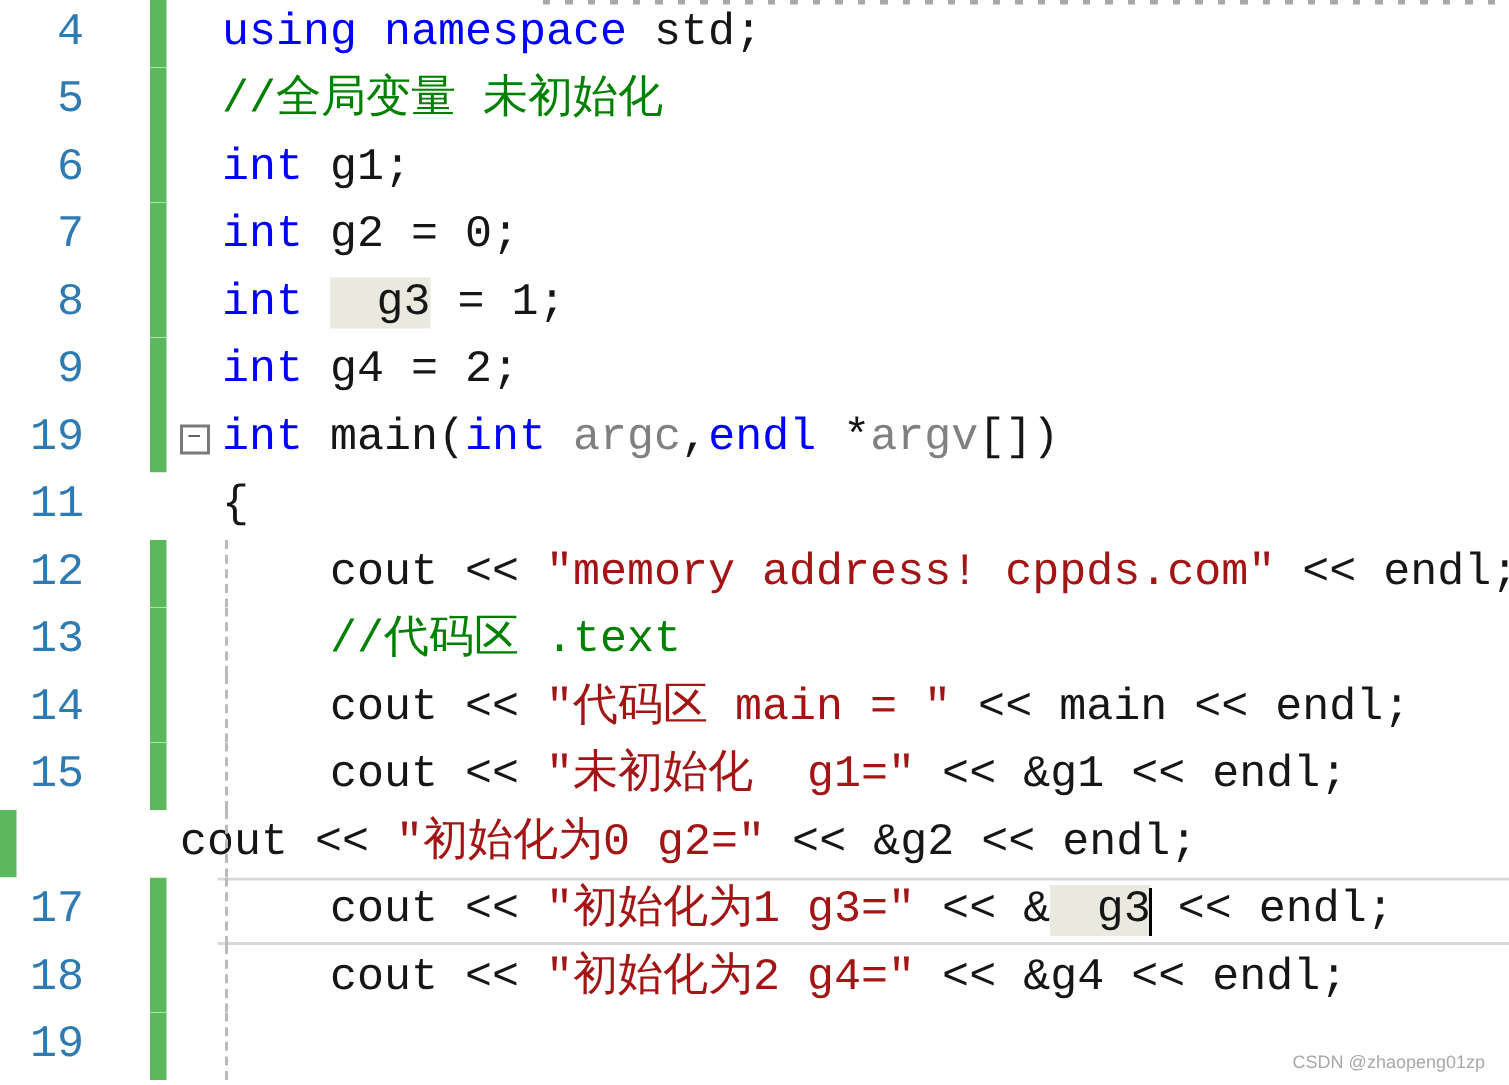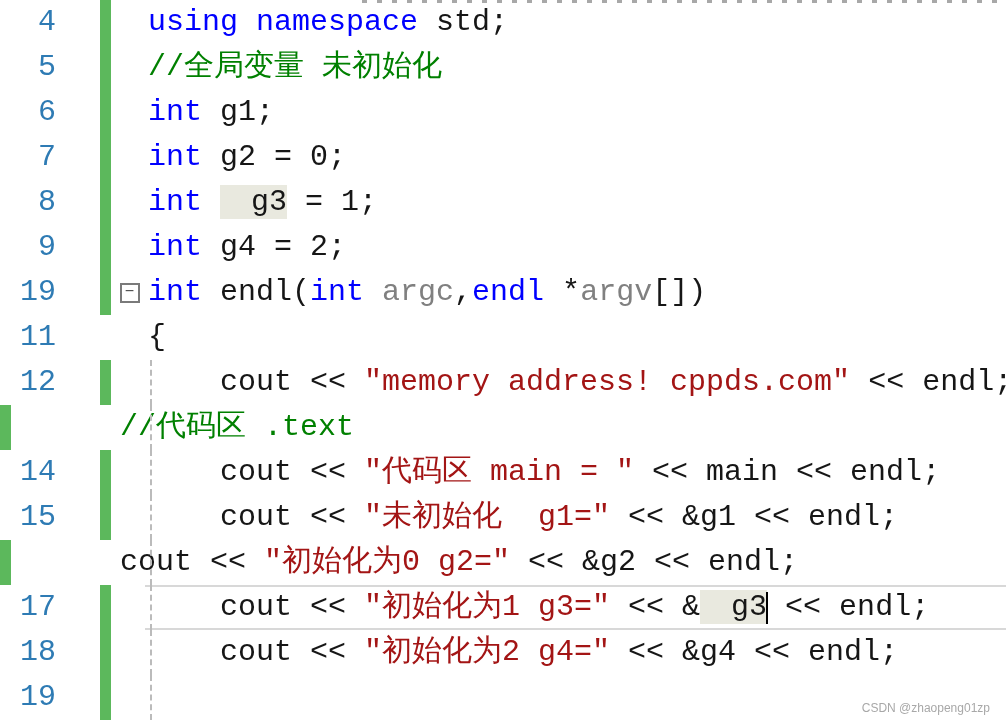--- a/index.html
+++ b/index.html
@@ -96,35 +96,36 @@
         <div class="bar on"></div>
         <div class="foldcol"></div>
         <div class="code"><span class="tk-k">int</span><span class="tk-p"> g4 = 2;</span></div>
       </div>
       <div class="row">
         <div class="num">19</div>
         <div class="bar on"></div>
         <div class="foldcol">
           <span class="foldbox">−</span>
         </div>
-        <div class="code"><span class="tk-k">int</span><span class="tk-p"> endl(</span><span class="tk-k">int</span><span class="tk-m"> argc</span><span class="tk-p">,</span><span class="tk-k">endl</span><span class="tk-p"> *</span><span class="tk-m">argv</span><span class="tk-p">[])</span></div>
+        <div class="code"><span class="tk-k">int</span><span class="tk-p"> main(</span><span class="tk-k">int</span><span class="tk-m"> argc</span><span class="tk-p">,</span><span class="tk-k">endl</span><span class="tk-p"> *</span><span class="tk-m">argv</span><span class="tk-p">[])</span></div>
       </div>
       <div class="row">
         <div class="num">11</div>
         <div class="bar"></div>
         <div class="foldcol"></div>
         <div class="code"><span class="tk-p">{</span></div>
       </div>
       <div class="row guide">
         <div class="num">12</div>
         <div class="bar on"></div>
         <div class="foldcol"></div>
         <div class="code"><span class="tk-p">    cout &lt;&lt; </span><span class="tk-s">"memory address! cppds.com"</span><span class="tk-p"> &lt;&lt; endl;</span></div>
       </div>
       <div class="row guide">
+        <div class="num">13</div>
         <div class="bar on"></div>
         <div class="foldcol"></div>
         <div class="code"><span class="tk-p">    </span><span class="tk-c">//代码区 .text</span></div>
       </div>
       <div class="row guide">
         <div class="num">14</div>
         <div class="bar on"></div>
         <div class="foldcol"></div>
         <div class="code"><span class="tk-p">    cout &lt;&lt; </span><span class="tk-s">"代码区 main = "</span><span class="tk-p"> &lt;&lt; main &lt;&lt; endl;</span></div>
       </div>

